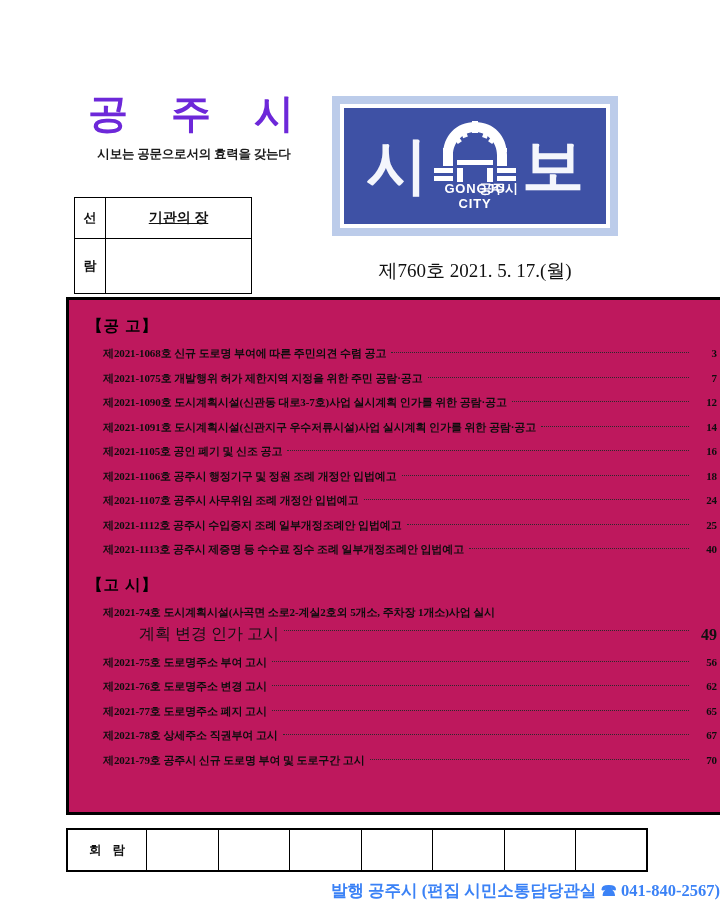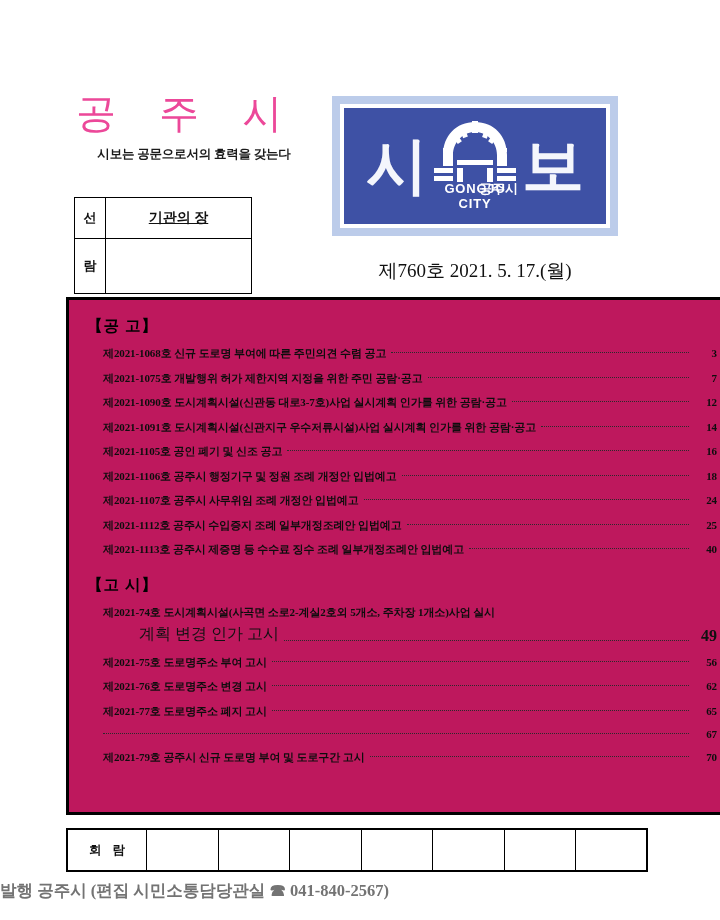--- a/index.html
+++ b/index.html
@@ -27,23 +27,24 @@
 
   #masthead-left {
     position: absolute;
     left: 62px;
     top: 92px;
     width: 260px;
   }
 
   #city-title {
     font-size: 40px;
-    font-weight: normal;
+    font-weight: bold;
     letter-spacing: 16px;
-    color: #ec4899;
+    color: #6d28d9;
+    text-align: center;
     line-height: 1.05;
     padding-left: 14px;
     font-family: "Liberation Sans", "DejaVu Sans", sans-serif;
   }
 
   #tagline {
     margin-top: 12px;
     font-size: 12.5px;
     font-weight: bold;
     text-align: center;
@@ -207,21 +208,21 @@
   }
   .toc-page {
     padding-left: 6px;
     width: 22px;
     text-align: right;
     white-space: nowrap;
     font-weight: bold;
   }
   .wrap-line2 {
     display: flex;
-    align-items: flex-end;
+    align-items: center;
     padding-left: 52px;
     margin-bottom: 9.5px;
   }
 
   
   #circulation-table {
     position: absolute;
     left: 66px;
     top: 828px;
     width: 582px;
@@ -241,24 +242,24 @@
     font-weight: bold;
     letter-spacing: 4px;
     text-indent: 4px;
   }
 
   #publisher-line {
     position: absolute;
     left: 0;
     top: 880px;
     width: 720px;
-    text-align: left;
+    text-align: right;
     font-size: 16.5px;
     font-weight: bold;
-    color: #737373;
+    color: #3b82f6;
   }
 </style>
 </head>
 <body>
 
 <div id="header">
 
   <div id="masthead-left">
     <div id="city-title">공 주 시</div>
     <div id="tagline">시보는 공문으로서의 효력을 갖는다</div>
@@ -377,20 +378,21 @@
       <span class="toc-title">제2021-76호 도로명주소 변경 고시</span>
       <span class="toc-leader"></span>
       <span class="toc-page">62</span>
     </div>
     <div class="toc-entry">
       <span class="toc-title">제2021-77호 도로명주소 폐지 고시</span>
       <span class="toc-leader"></span>
       <span class="toc-page">65</span>
     </div>
     <div class="toc-entry">
+      <span class="toc-title">제2021-78호 상세주소 직권부여 고시</span>
       <span class="toc-leader"></span>
       <span class="toc-page">67</span>
     </div>
     <div class="toc-entry">
       <span class="toc-title">제2021-79호 공주시 신규 도로명 부여 및 도로구간 고시</span>
       <span class="toc-leader"></span>
       <span class="toc-page">70</span>
     </div>
   </div>
 

